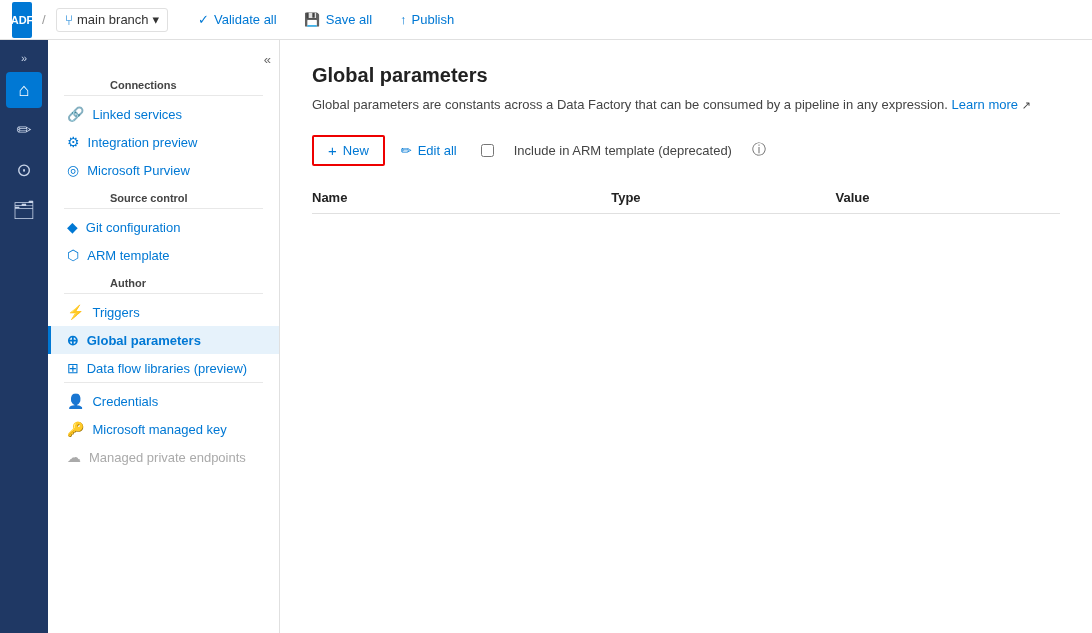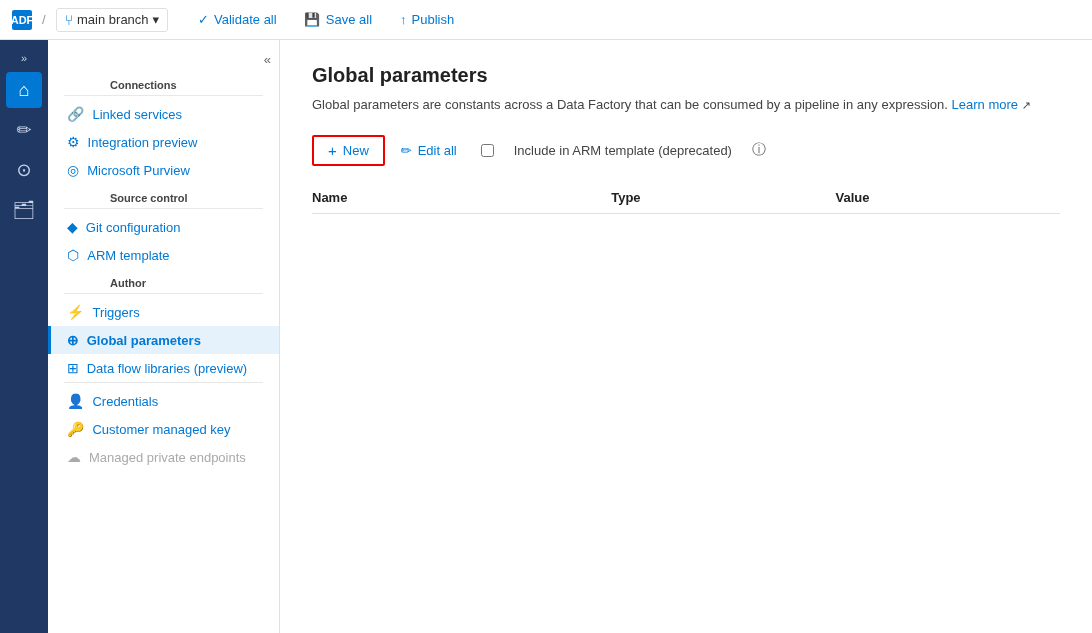--- a/index.html
+++ b/index.html
@@ -10,21 +10,21 @@
       display: flex;
       align-items: center;
       height: 40px;
       background: #fff;
       border-bottom: 1px solid #e0e0e0;
       padding: 0 12px;
       gap: 8px;
       flex-shrink: 0;
     }
     .top-bar-logo {
-      width: 20px; height: 20px;
+      width: 20px; height: 36px;
       background: #0078d4;
       border-radius: 2px;
       display: flex; align-items: center; justify-content: center;
       color: white; font-size: 11px; font-weight: bold;
     }
     .top-bar-sep { color: #999; margin: 0 2px; }
     .branch-selector {
       display: flex; align-items: center; gap: 4px;
       padding: 3px 8px;
       border: 1px solid #e0e0e0;
@@ -293,21 +293,21 @@
       <span>Data flow libraries (preview)</span>
     </div>
 
     <div class="sidebar-divider"></div>
     <div class="sidebar-item">
       <span class="item-icon">👤</span>
       <span>Credentials</span>
     </div>
     <div class="sidebar-item">
       <span class="item-icon">🔑</span>
-      <span>Customer managed key</span>
+      <span>Microsoft managed key</span>
     </div>
     <div class="sidebar-item disabled">
       <span class="item-icon">☁</span>
       <span>Managed private endpoints</span>
     </div>
   </div>
 
   <div class="content-area">
     <h1 class="page-title">Global parameters</h1>
     <p class="page-description">

